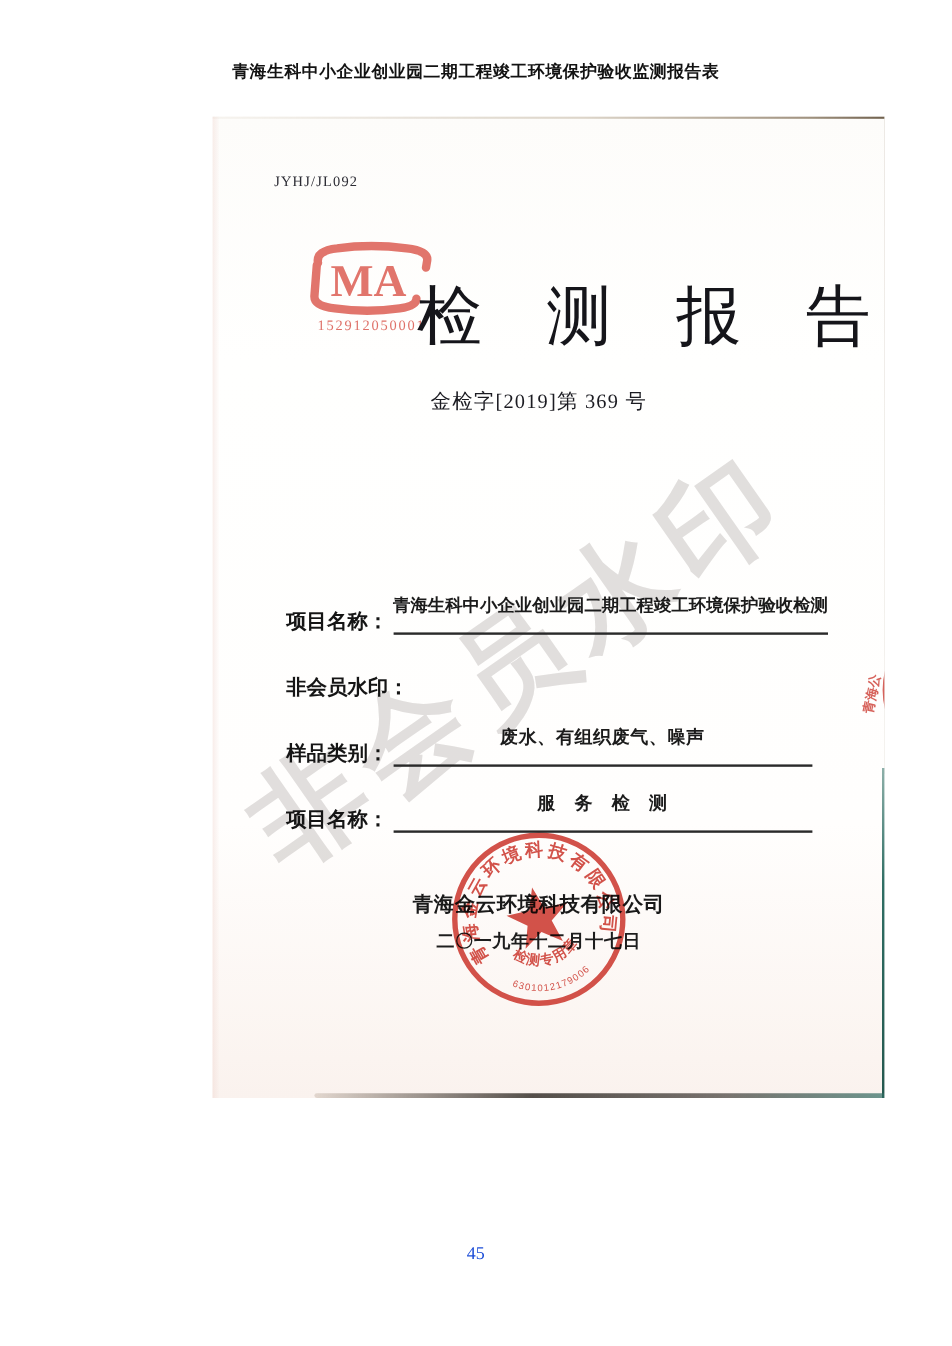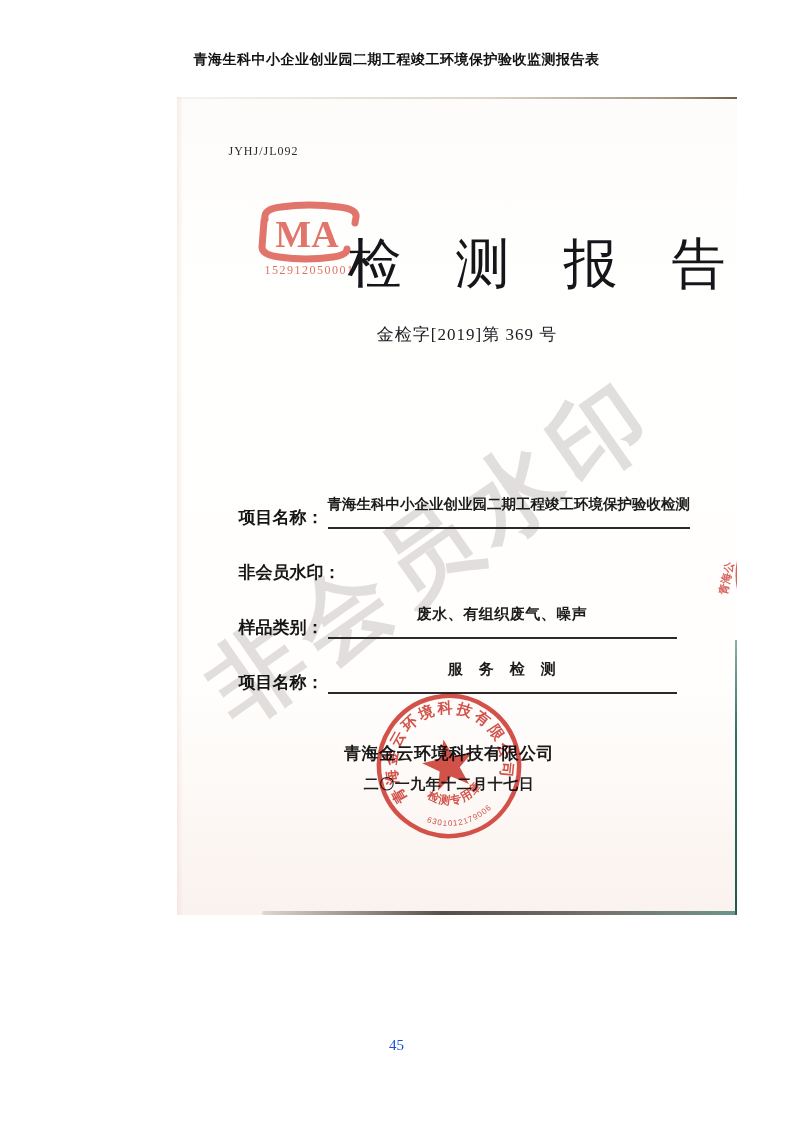--- a/index.html
+++ b/index.html
@@ -81,21 +81,21 @@
     font-family: "Liberation Serif", serif;
   }
 
   .report-title {
     position: absolute; top: 131px; left: 0; width: 100%;
     text-align: right; transform: translateX(-14px);
     font-size: 54px; color: #15151a; font-weight: 500;
     white-space: nowrap;
   }
   .report-number {
-    position: absolute; top: 226px; left: 18px; width: 100%;
+    position: absolute; top: 226px; left: 0; width: 100%;
     text-align: center; transform: translateX(-9px);
     font-size: 17px; color: #1c1c22; letter-spacing: 1px;
   }
 
   
   .form-fields {
     position: absolute; left: 62px; top: 409px; width: 438px;
   }
   .field-row { display: flex; align-items: flex-end; margin-bottom: 32px; height: 23px; }
   .field-label {

